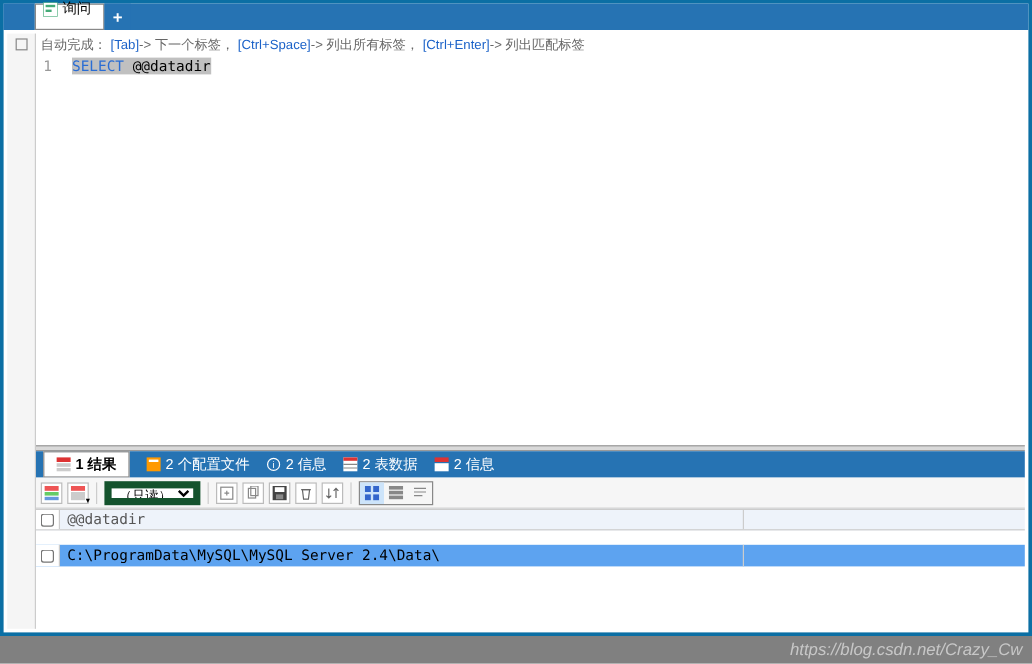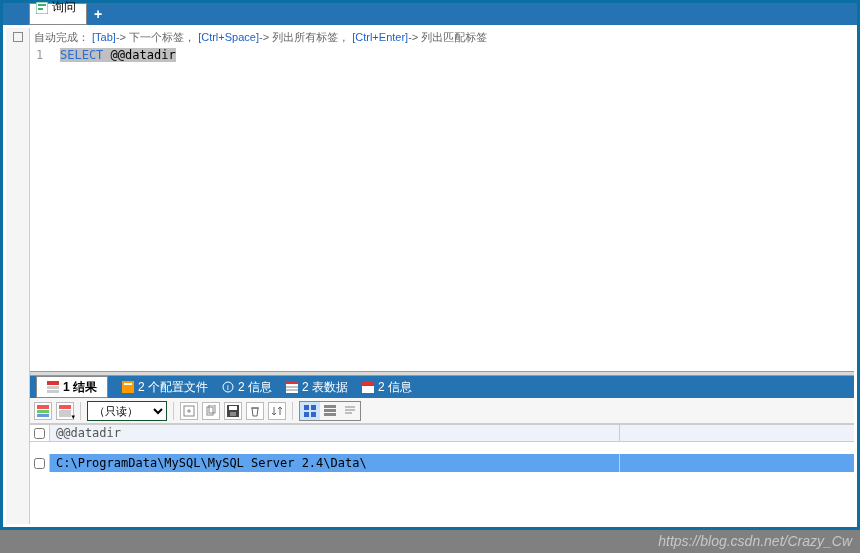--- a/index.html
+++ b/index.html
@@ -23,21 +23,21 @@
 .sel { background: #c0c0c0; margin-top: 12px; }
 .kw { color: #2a6dd4; }
 .splitter { height: 5px; background: #d9d9d9; border-top: 1px solid #999; border-bottom: 1px solid #999; cursor: ns-resize; }
 .bottom { height: 148px; display: flex; flex-direction: column; background: #fff; }
 .btabs { height: 22px; background: #2673b3; color: #fff; display: flex; align-items: center; gap: 14px; padding: 0 6px; font-size: 12px; }
 .btab { display: flex; align-items: center; gap: 4px; }
 .btab.active { background: #fff; color: #000; padding: 2px 10px; height: 22px; border: 1px solid #888; }
 .btab-icon { width: 12px; height: 12px; display: inline-block; }
 .toolbar { height: 26px; background: #f6f6f6; border-bottom: 1px solid #ccc; display: flex; align-items: center; gap: 4px; padding: 0 4px; }
 .tool { width: 18px; height: 18px; border: 1px solid #bbb; background: #fff; display: inline-flex; align-items: center; justify-content: center; font-size: 10px; cursor: pointer; }
-.drop { width: 80px; height: 20px; border: 1px solid #14532d; background: #fff; font-size: 11px; padding: 0 2px; }
+.drop { width: 80px; height: 20px; border: 6px solid #14532d; background: #fff; font-size: 11px; padding: 0 2px; }
 .sep { width: 1px; height: 18px; background: #ccc; margin: 0 2px; }
 .viewbtns { display: flex; border: 1px solid #888; }
 .viewbtn { width: 20px; height: 18px; display: flex; align-items: center; justify-content: center; cursor: pointer; }
 .viewbtn.active { background: #cde4fa; }
 .results { flex: 1; font-family: Consolas, monospace; font-size: 12px; }
 .rrow { display: flex; align-items: stretch; height: 18px; }
 .rchk { width: 20px; display: flex; align-items: center; justify-content: center; background: #fff; border-right: 1px solid #ccc; }
 .rchk input { width: 11px; height: 11px; }
 .rcell { flex: 0 0 570px; padding: 0 6px; display: flex; align-items: center; border-right: 1px solid #ccc; }
 .rrow.hdr { background: #eef3fa; border-top: 1px solid #ccc; border-bottom: 1px solid #ccc; }

